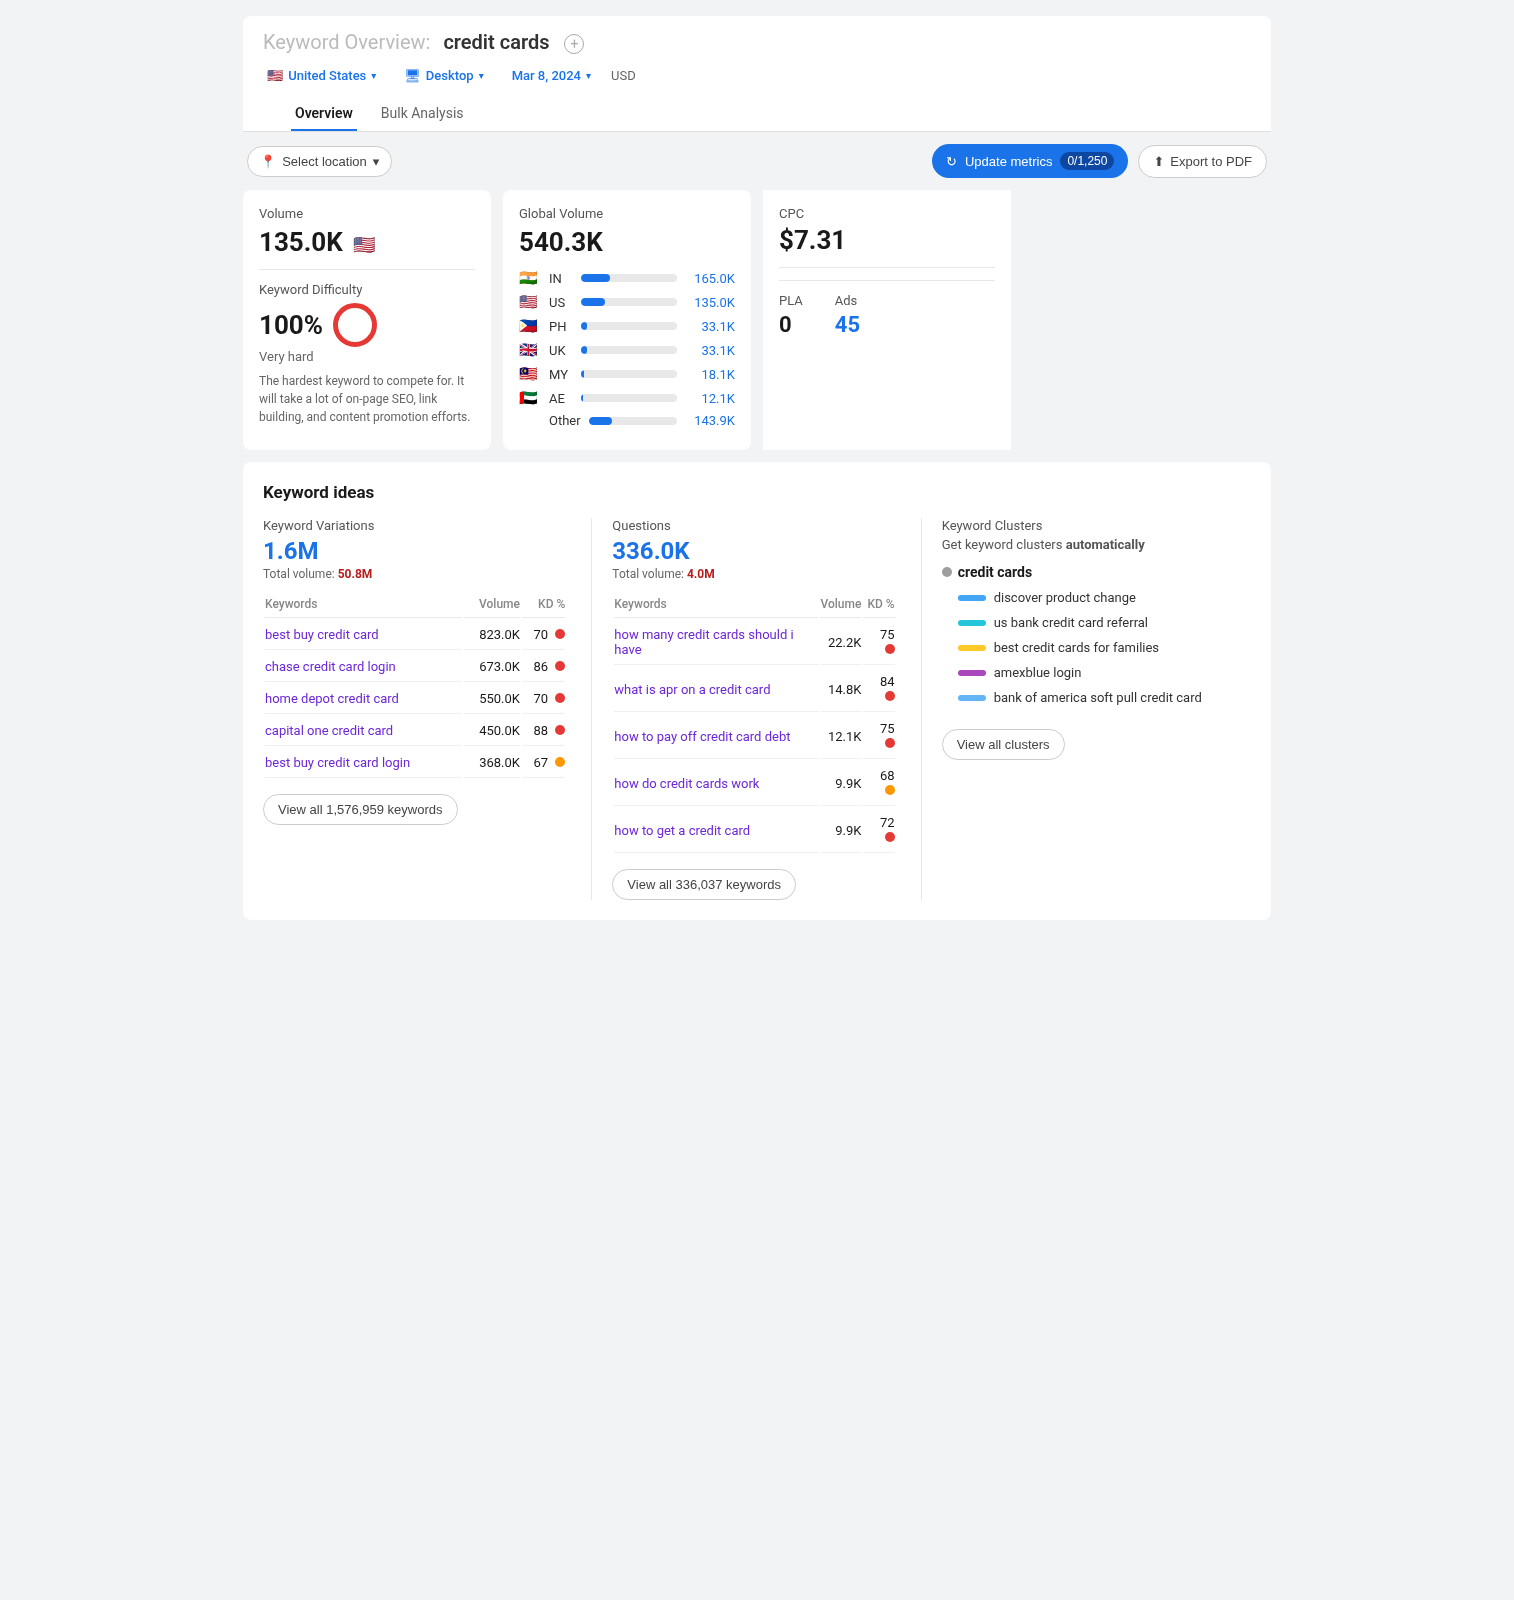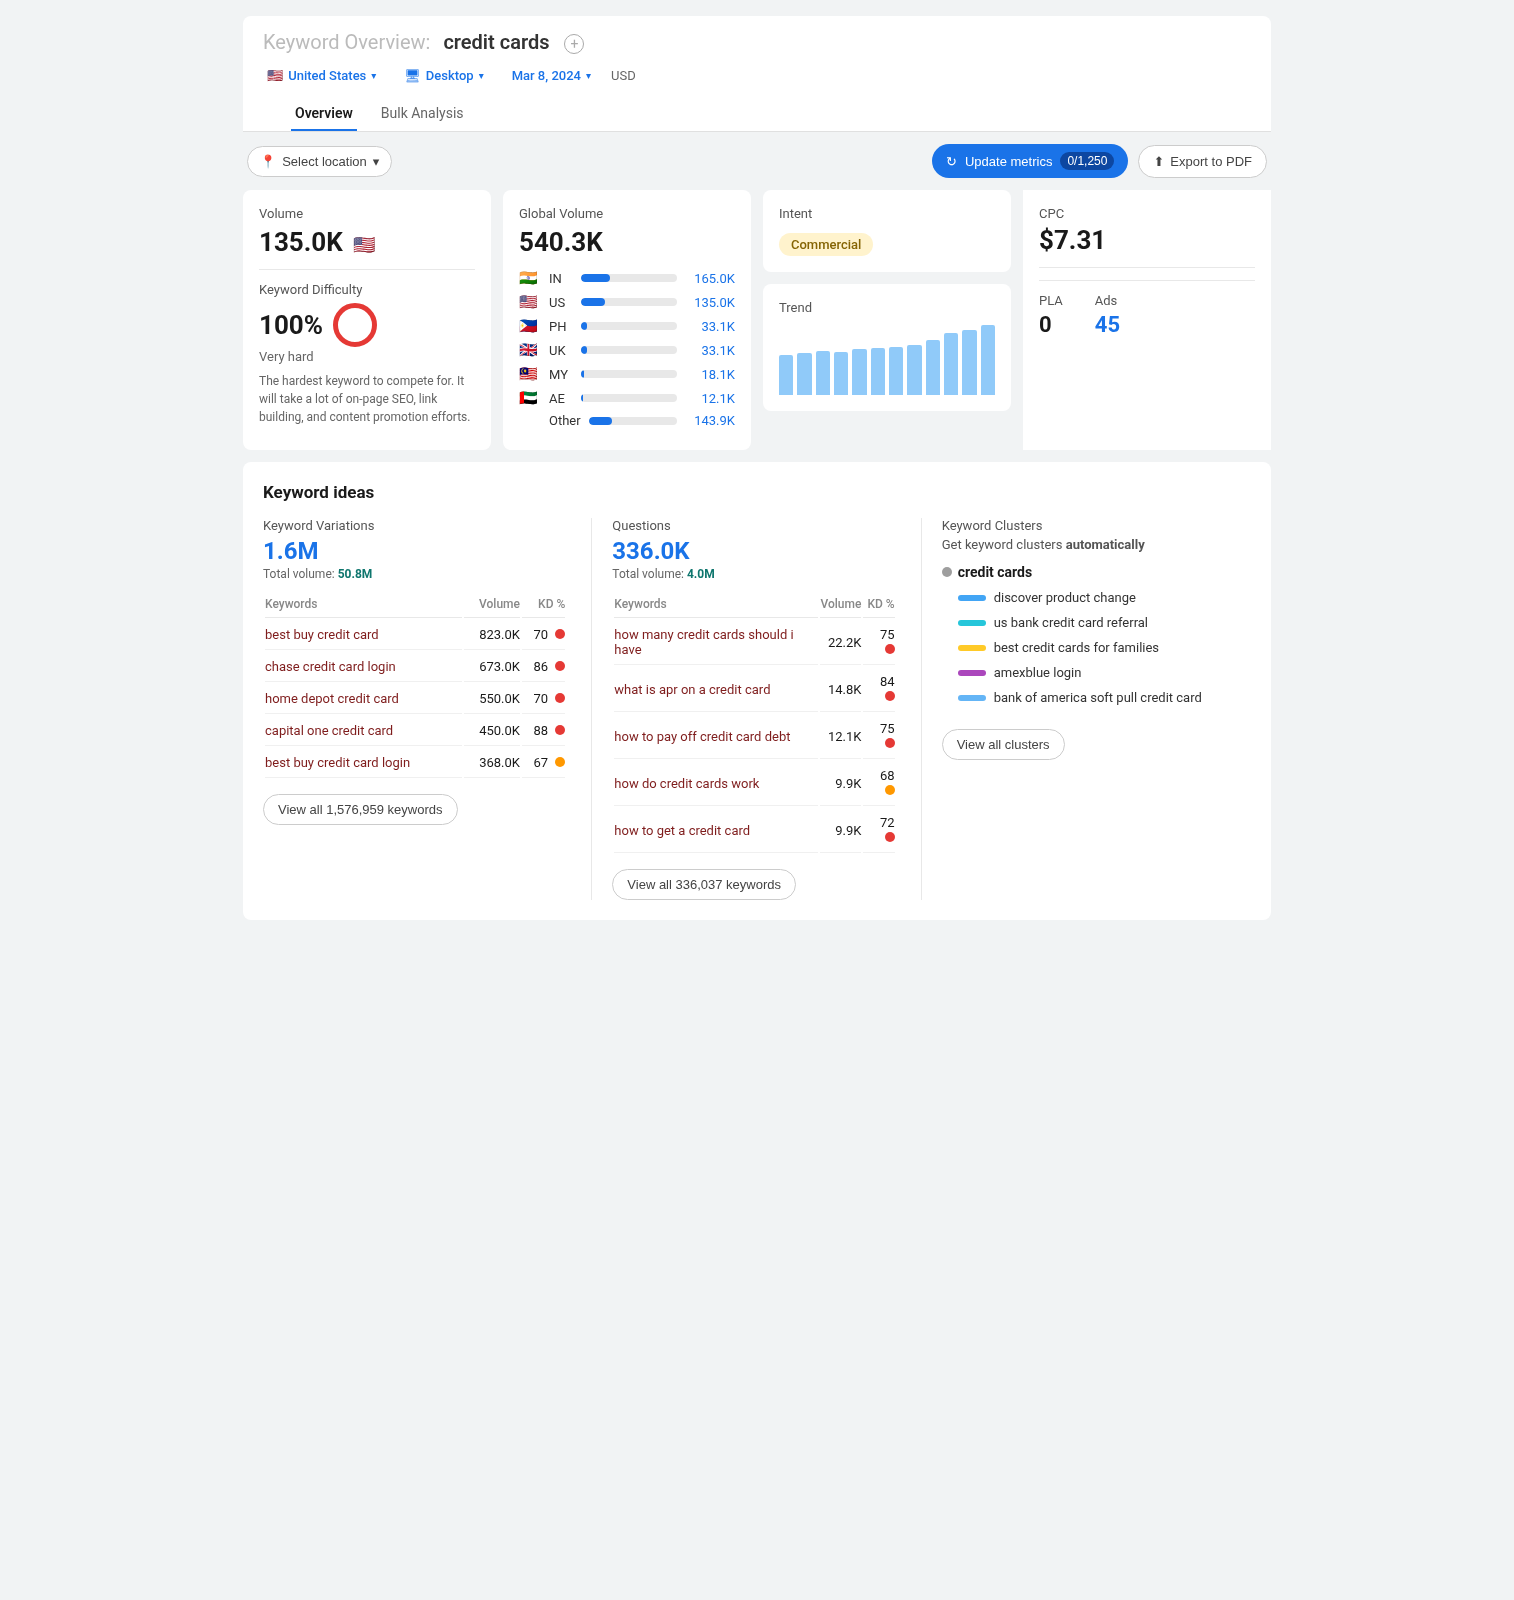--- a/index.html
+++ b/index.html
@@ -66,27 +66,27 @@
     
     .ideas-section { background: #fff; border-radius: 8px; padding: 20px; }
     .ideas-title { font-size: 17px; font-weight: 700; margin-bottom: 16px; }
     .ideas-grid { display: grid; grid-template-columns: 1fr 1fr 1fr; gap: 0; }
     .ideas-col { padding-right: 24px; border-right: 1px solid #e8e8e8; }
     .ideas-col:last-child { border-right: none; padding-right: 0; padding-left: 20px; }
     .ideas-col:nth-child(2) { padding-left: 20px; }
     .col-type { font-size: 13px; color: #555; margin-bottom: 4px; }
     .col-count { font-size: 24px; font-weight: 700; color: #1a73e8; margin-bottom: 2px; }
     .col-total { font-size: 12px; color: #666; margin-bottom: 14px; }
-    .col-total b { color: #0f766e; }
+    .col-total b { color: #b91c1c; }
     .kw-table { width: 100%; }
     .kw-table th { font-size: 12px; color: #888; font-weight: 500; text-align: left; padding-bottom: 6px; border-bottom: 1px solid #e8e8e8; }
     .kw-table th:not(:first-child) { text-align: right; }
     .kw-table td { padding: 7px 0; font-size: 13px; border-bottom: 1px solid #f0f0f0; vertical-align: middle; }
     .kw-table td:not(:first-child) { text-align: right; }
-    .kw-link { color: #7f1d1d; text-decoration: none; cursor: pointer; font-size: 13px; }
+    .kw-link { color: #6d28d9; text-decoration: none; cursor: pointer; font-size: 13px; }
     .kd-dot { width: 10px; height: 10px; border-radius: 50%; display: inline-block; margin-left: 4px; }
     .dot-red { background: #e53935; }
     .dot-orange { background: #ff9800; }
     .view-all-btn { display: inline-block; margin-top: 14px; padding: 7px 14px; border: 1px solid #ccc; border-radius: 20px; font-size: 13px; color: #444; cursor: pointer; background: #fff; }
 
     
     .cluster-section { padding-left: 20px; }
     .cluster-desc { font-size: 13px; color: #555; margin-bottom: 12px; }
     .cluster-main { font-weight: 700; font-size: 14px; margin-bottom: 10px; display: flex; align-items: center; gap: 6px; }
     .cluster-dot { width: 10px; height: 10px; border-radius: 50%; background: #9e9e9e; }
@@ -225,43 +225,20 @@
       <div class="gv-row">
         <span class="gv-flag"></span>
         <span class="gv-other">Other</span>
         <div class="gv-bar-wrap">
             <div class="gv-bar" style="width:26%"></div>
           </div>
         <span class="gv-num">143.9K</span>
       </div>
     </div>
 
-    <div style="display:flex;flex-direction:column;gap:12px;">
-      <div class="intent-card">
-        <div class="stat-label">Intent</div>
-        <div class="intent-badge">Commercial</div>
-      </div>
-      <div class="trend-card">
-        <div class="stat-label">Trend</div>
-        <div class="trend-chart" id="trend-chart">
-            <div class="trend-bar" style="height: 57.1429%;"></div>
-            <div class="trend-bar" style="height: 60%;"></div>
-            <div class="trend-bar" style="height: 62.8571%;"></div>
-            <div class="trend-bar" style="height: 61.4286%;"></div>
-            <div class="trend-bar" style="height: 65.7143%;"></div>
-            <div class="trend-bar" style="height: 67.1429%;"></div>
-            <div class="trend-bar" style="height: 68.5714%;"></div>
-            <div class="trend-bar" style="height: 71.4286%;"></div>
-            <div class="trend-bar" style="height: 78.5714%;"></div>
-            <div class="trend-bar" style="height: 88.5714%;"></div>
-            <div class="trend-bar" style="height: 92.8571%;"></div>
-            <div class="trend-bar" style="height: 100%;"></div>
-          </div>
-      </div>
-    </div>
 
     <div class="metrics-card">
       <div class="metric-row">
         <div class="metric-label">CPC</div>
         <div class="metric-value">$7.31</div>
       </div>
       <hr class="stat-divider">
       <hr class="stat-divider">
       <div class="pla-ads-row">
         <div class="pla-item">

